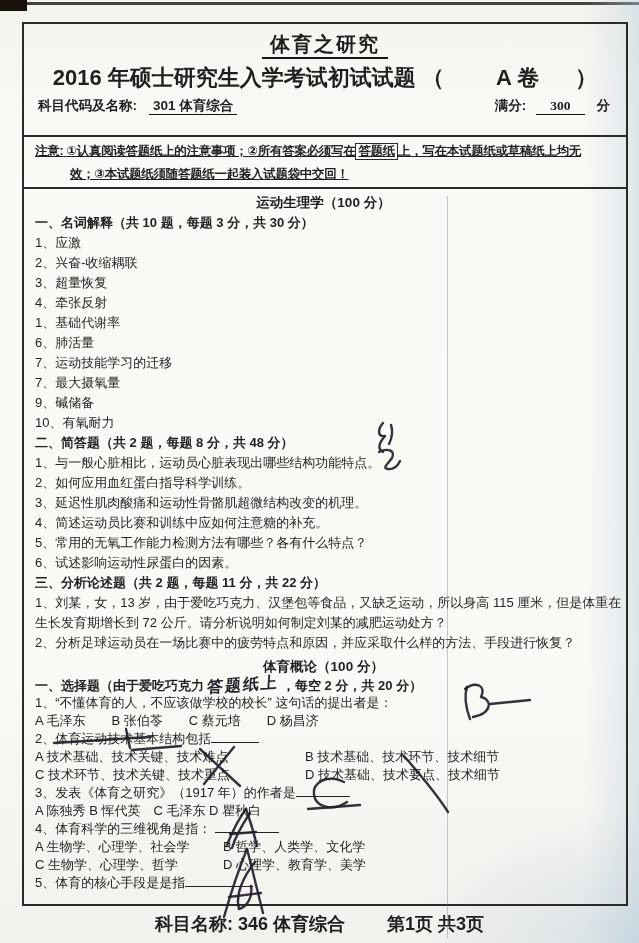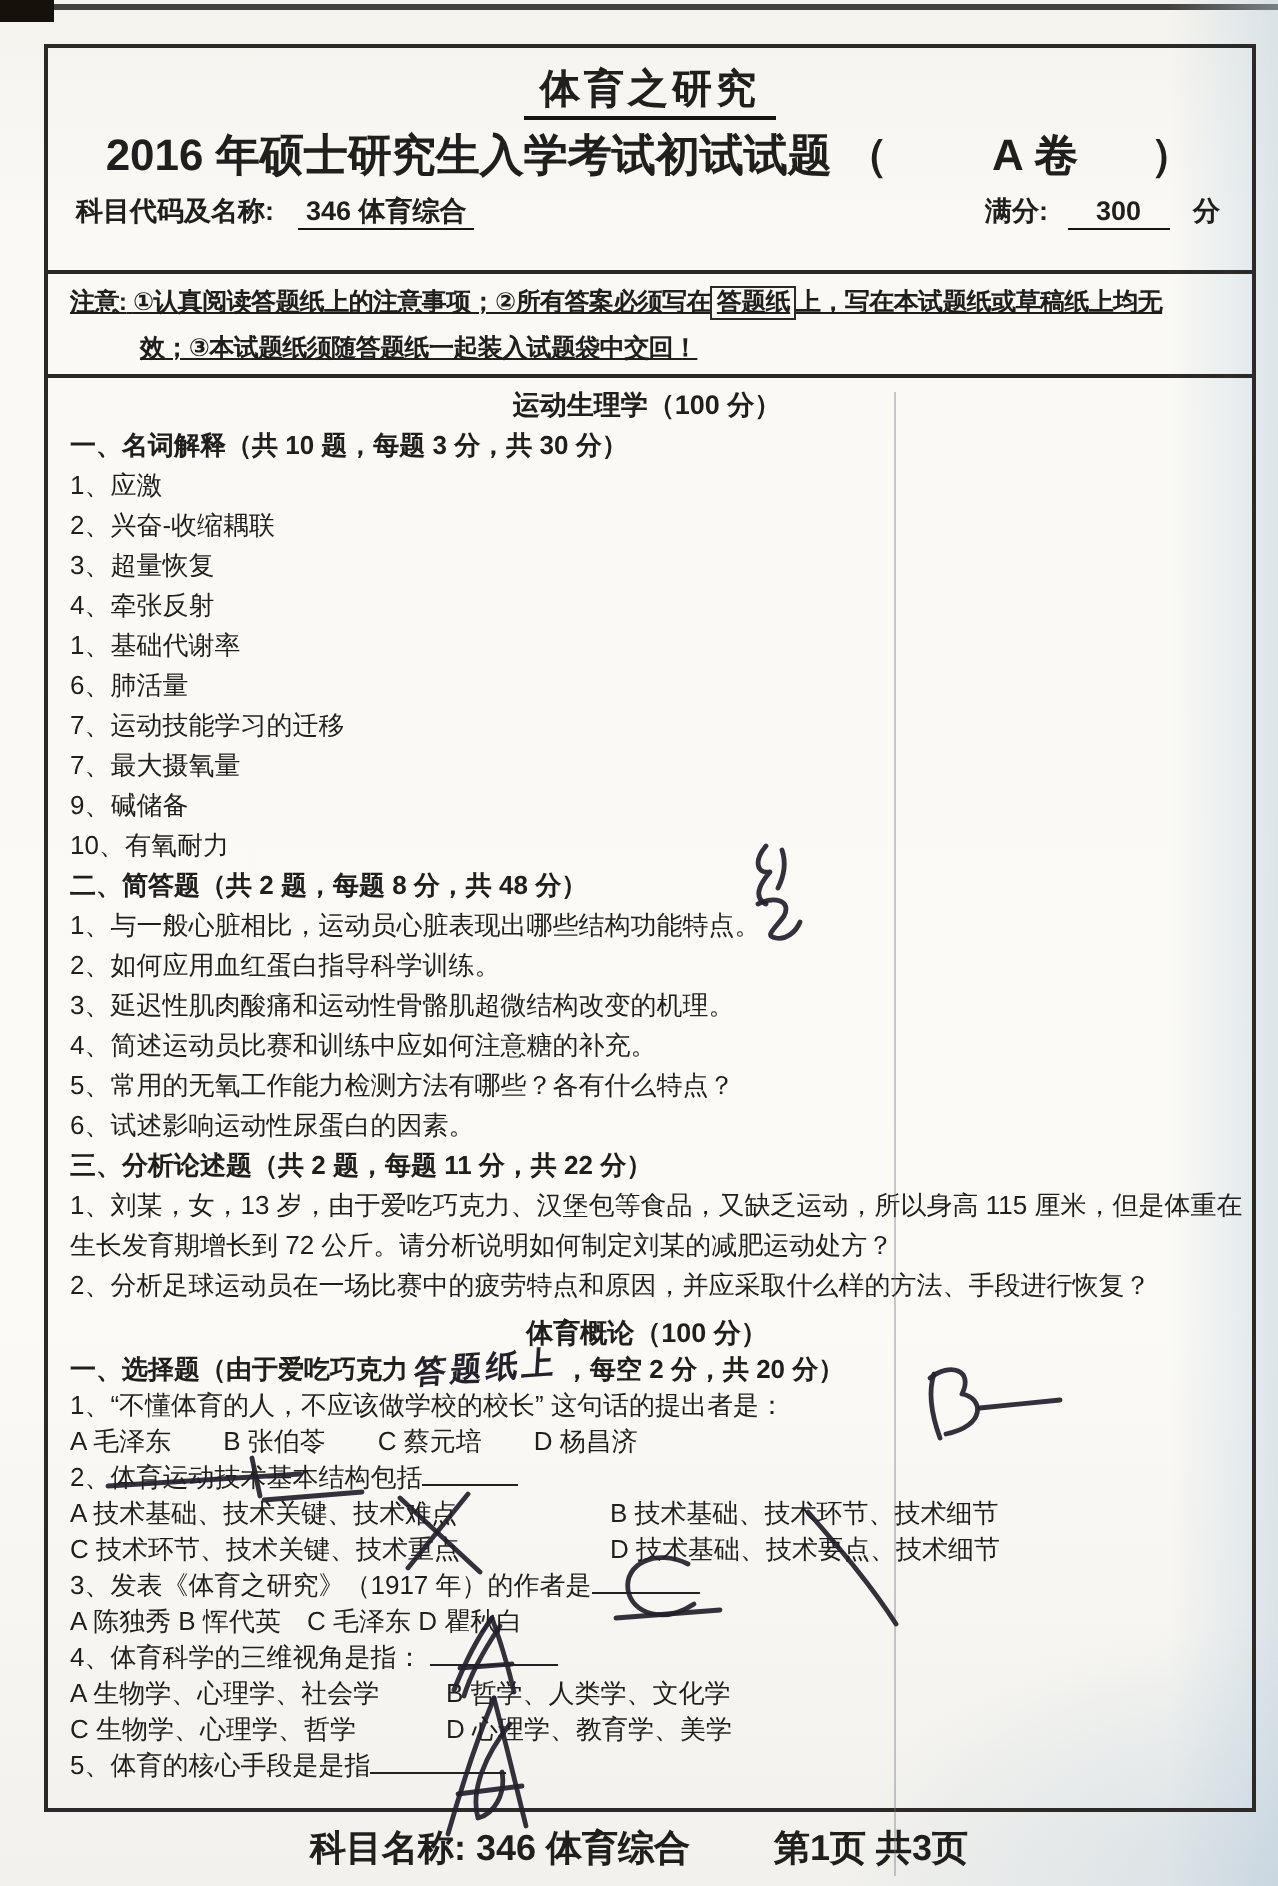--- a/index.html
+++ b/index.html
@@ -21,21 +21,21 @@
   .div1{position:absolute;left:-2px;right:-2px;top:111px;border-top:2px solid #2b2a28;}
   .div2{position:absolute;left:-2px;right:-2px;top:163px;border-top:2px solid #2b2a28;}
   
   .u-row{position:absolute;top:7px;left:0;width:100%;text-align:center;font-size:20px;font-weight:700;letter-spacing:2px;}
   .u-row .u{border-bottom:2px solid #151515;padding:0 8px 2px;}
   .t-row{position:absolute;top:39px;left:0;width:100%;text-align:center;font-size:22px;font-weight:700;white-space:nowrap;}
   .t-row .ver{margin-left:52px;}
   .t-row .close{margin-left:36px;}
   .s-row{position:absolute;top:73px;left:14px;right:16px;display:flex;justify-content:space-between;font-size:13.5px;font-weight:700;}
   .s-row .uv{border-bottom:1.6px solid #151515;padding:0 4px 1px;margin-left:12px;}
-  .s-row .score .u3{border-bottom:1.6px solid #151515;padding:0 14px 1px;margin-left:10px;}
+  .s-row .score .u3{border-bottom:1.6px solid #151515;padding:0 14px 1px;margin-left:10px;font-family:Liberation Serif, serif;}
   .s-row .score .unit{margin-left:12px;}
   .notice{position:absolute;top:116px;left:11px;right:4px;font-size:12.5px;font-weight:700;line-height:22.5px;letter-spacing:-.3px;white-space:nowrap;text-decoration:underline;}
   .notice .boxed{border:1.2px solid #2b2a28;padding:0 2px 1px;}
   .notice .l2{padding-left:35px;}
   
   .phys{position:absolute;left:35px;top:193px;width:577px;font-size:13px;}
   .phys .line{height:20px;line-height:20px;white-space:nowrap;}
   .theory{position:absolute;left:35px;top:658px;width:577px;font-size:13px;}
   .theory .line{height:18px;line-height:18px;white-space:nowrap;}
   .sec-title{text-align:center;font-weight:700;font-size:13.5px;}
@@ -62,21 +62,21 @@
 
   <div class="paper-box">
     <div class="u-row">
       <span class="u">体育之研究</span>
     </div>
     <div class="t-row">
       <span>2016 年硕士研究生入学考试初试试题 （</span><span class="ver">A 卷</span><span class="close">）</span>
     </div>
     <div class="s-row">
       <span>
-        <span>科目代码及名称:</span><span class="uv">346 体育综合</span>
+        <span>科目代码及名称:</span><span class="uv">301 体育综合</span>
       </span>
       <span class="score">
         <span>满分:</span><span class="u3">300</span><span class="unit">分</span>
       </span>
     </div>
     <div class="div1"></div>
     <div class="notice">
       <div>
         <span>注意:</span>
         <span>①认真阅读答题纸上的注意事项；②所有答案必须写在</span><span class="boxed">答题纸</span><span>上，写在本试题纸或草稿纸上均无</span>

